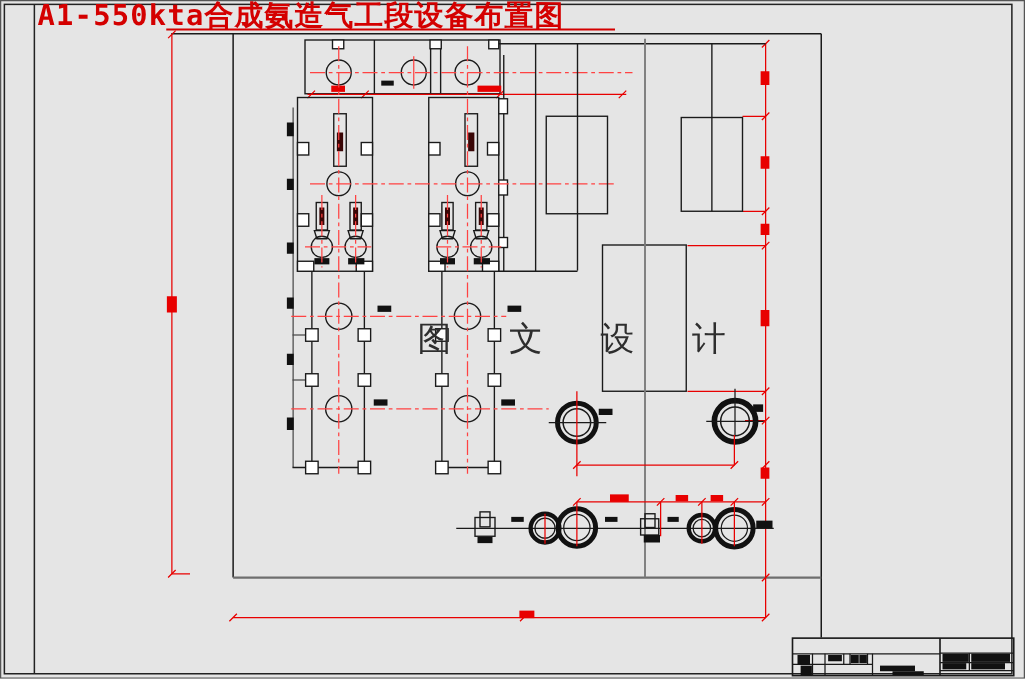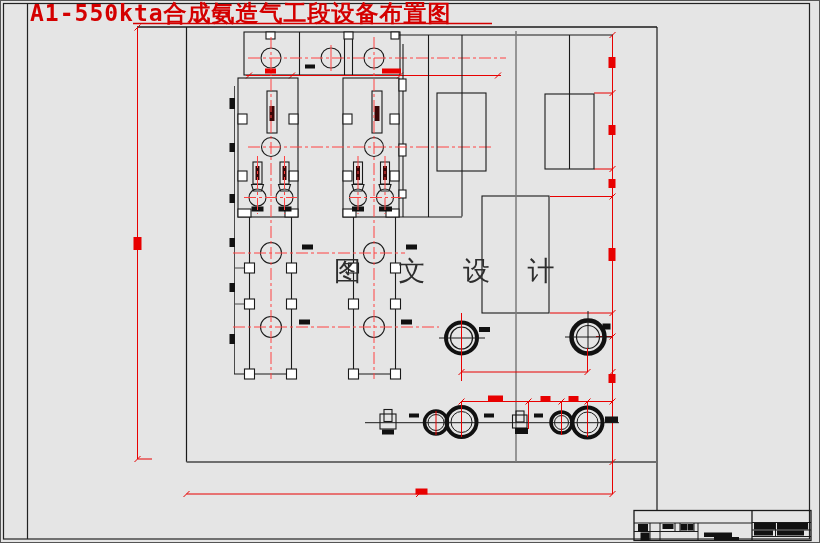--- a/index.html
+++ b/index.html
@@ -10,21 +10,21 @@
   }
   #cad-svg{position:absolute;left:0;top:0;}
   .drawing-title{
     position:absolute;left:29px;top:-1px;height:26px;
     font-family:"DejaVu Sans Mono", monospace;
     font-weight:bold;font-size:23px;line-height:26px;
     color:#d40000;letter-spacing:1px;white-space:nowrap;
   }
   .watermark{
     position:absolute;left:333px;top:252px;
-    font-family:Liberation Sans, sans-serif;
+    font-family:Liberation Mono, monospace;
     font-size:27px;color:#2e2e2e;letter-spacing:15px;white-space:nowrap;
   }
 </style>
 </head>
 <body>
 
 <div id="screen">
 
   <svg id="cad-svg" width="818" height="541" viewBox="0 0 818 541">
 

